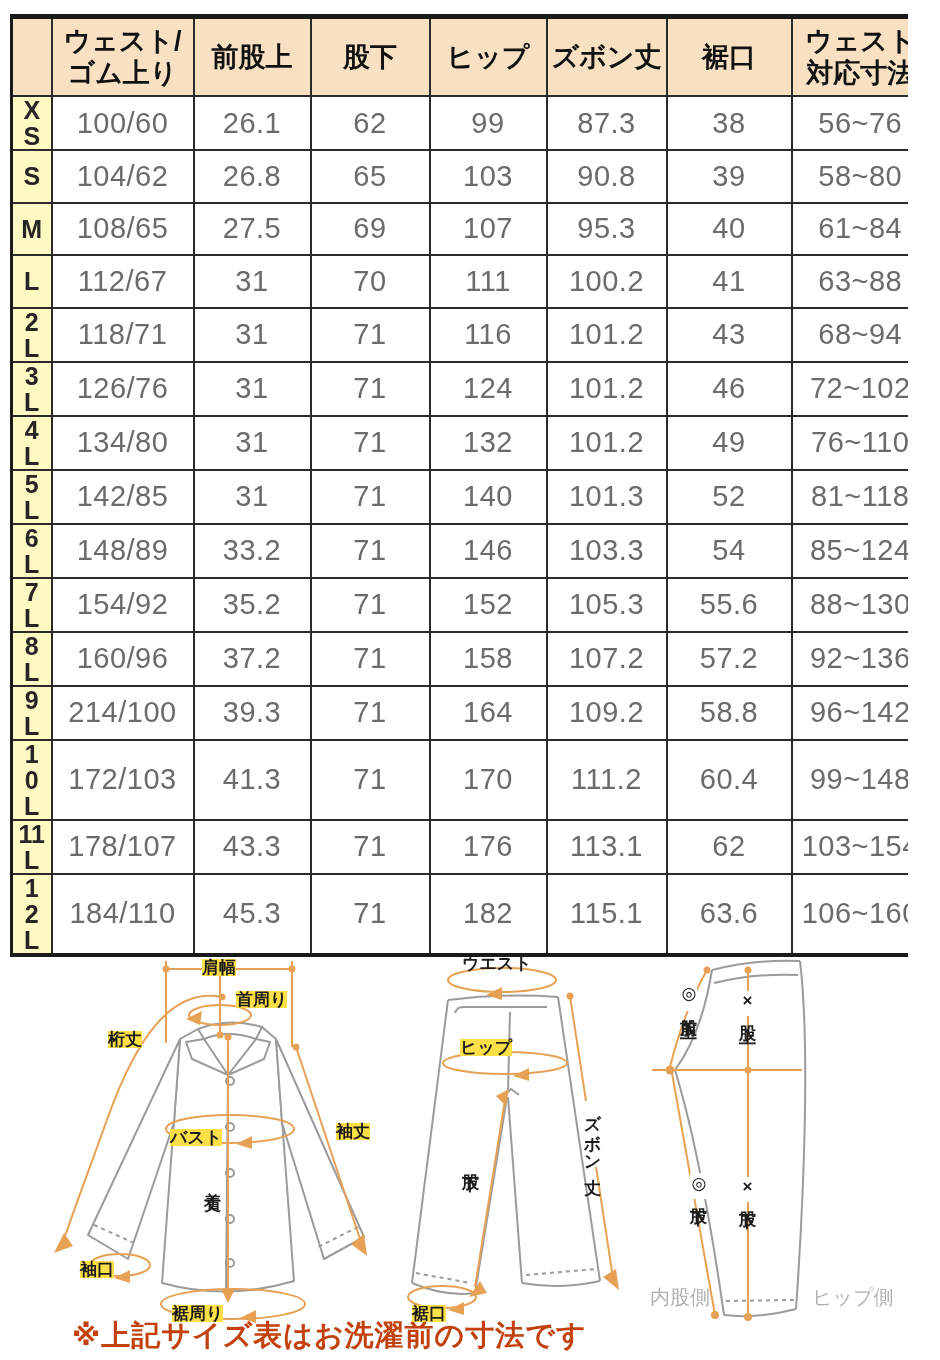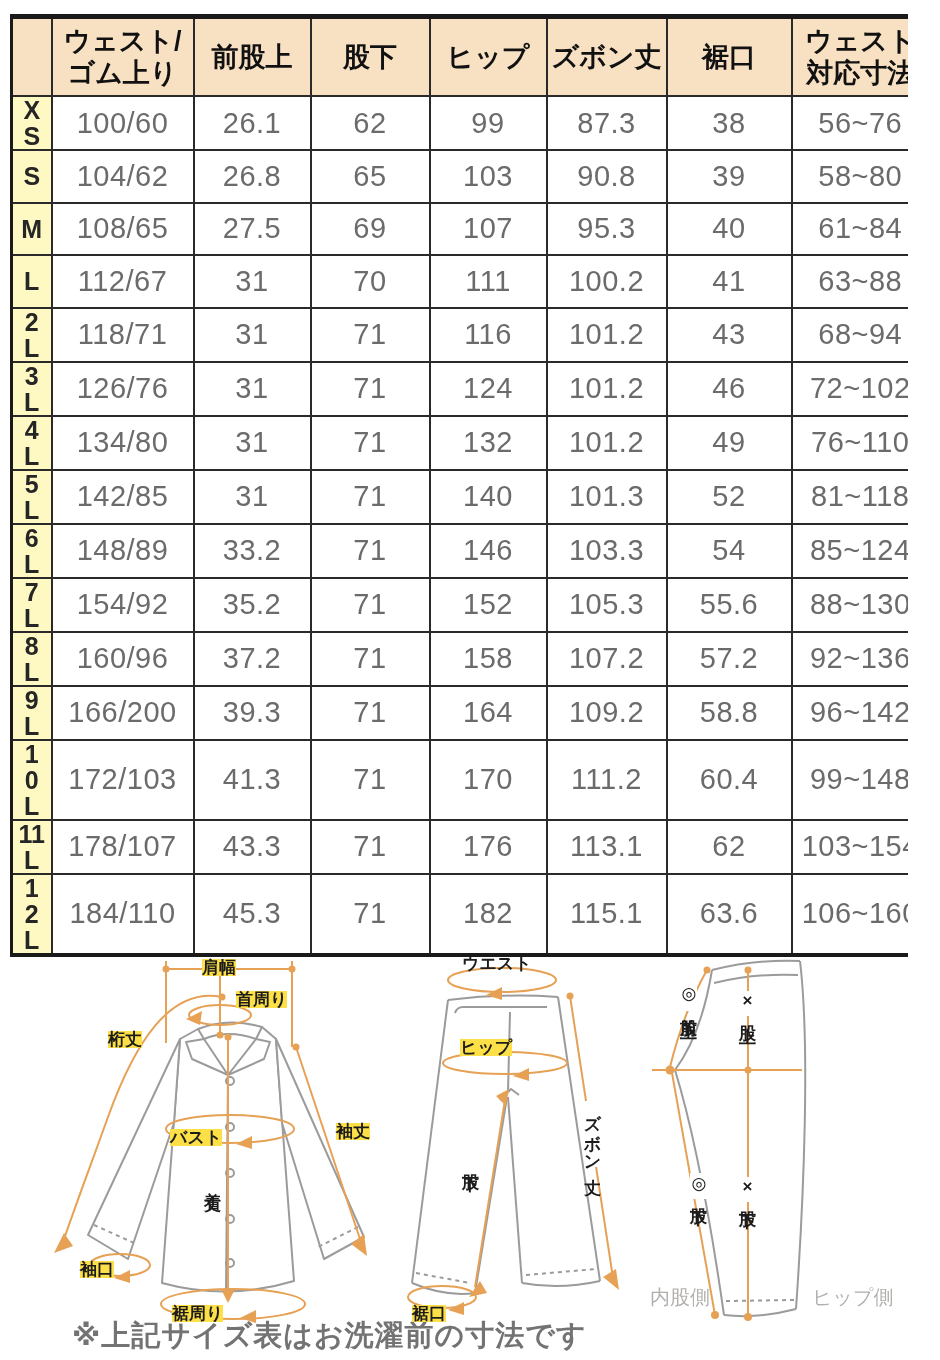--- a/index.html
+++ b/index.html
@@ -26,21 +26,21 @@
   .diagram{position:absolute;}
   .diagram svg{position:absolute;left:0;top:0;}
   .hlabel{position:absolute;font-size:17px;font-weight:bold;color:#1c1c1c;
           line-height:1;background:#fde047;white-space:nowrap;z-index:3;}
   .vlabel{position:absolute;writing-mode:vertical-rl;text-orientation:upright;
           font-size:17px;font-weight:bold;color:#1c1c1c;line-height:1;
           letter-spacing:2px;background:#fff;z-index:3;}
   .glabel{position:absolute;font-size:20px;font-weight:normal;color:#b2b0ad;
           line-height:1;white-space:nowrap;z-index:3;}
   .note{position:absolute;left:72px;top:1316px;font-size:29px;font-weight:bold;
-        color:#737373;letter-spacing:1px;}
+        color:#c2410c;letter-spacing:1px;}
 
   .orange-stroke{stroke:#e6a155;stroke-width:2;fill:none;}
   .orange-fill{fill:#e6a155;stroke:none;}
   .garment{stroke:#9b9b9b;stroke-width:2;fill:#fff;stroke-linejoin:round;}
   .garment-line{stroke:#9b9b9b;stroke-width:2;fill:none;stroke-linejoin:round;}
   .garment-dash{stroke:#9b9b9b;stroke-width:2;fill:none;stroke-dasharray:4 4;}
 </style>
 </head>
 <body>
 
@@ -175,21 +175,21 @@
           <td>160/96</td>
           <td>37.2</td>
           <td>71</td>
           <td>158</td>
           <td>107.2</td>
           <td>57.2</td>
           <td>92~136</td>
         </tr>
         <tr>
           <th class="size">9L</th>
-          <td>166/200</td>
+          <td>214/100</td>
           <td>39.3</td>
           <td>71</td>
           <td>164</td>
           <td>109.2</td>
           <td>58.8</td>
           <td>96~142</td>
         </tr>
         <tr>
           <th class="size">10L</th>
           <td>172/103</td>

